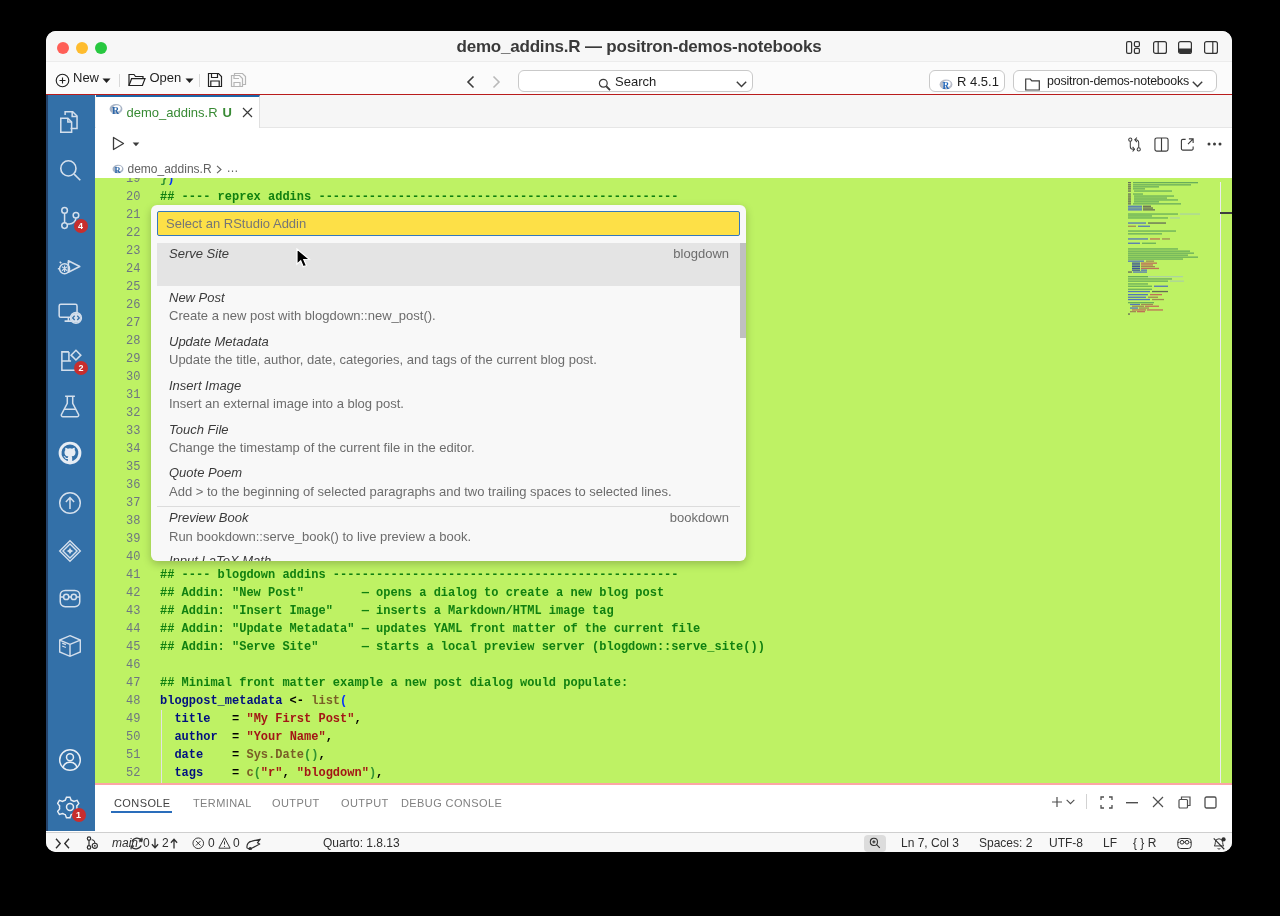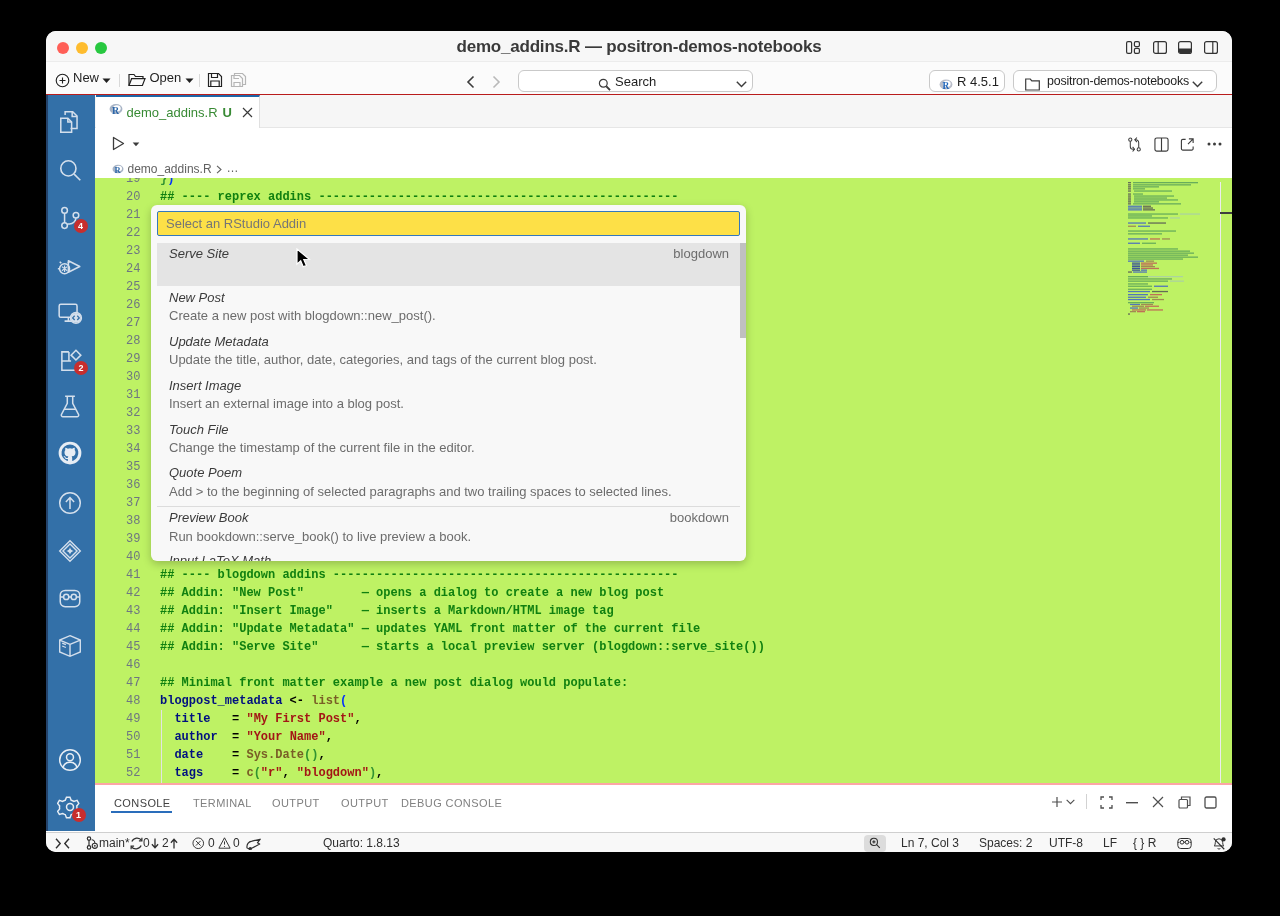--- a/index.html
+++ b/index.html
@@ -506,21 +506,21 @@
         <path d="M1 0.8 L5.2 5.5 L1 10.2 M14 0.8 L9.8 5.5 L14 10.2"></path>
       </svg>
     <svg class="abs" style="left:39px; top:3px;" width="13" height="14" viewBox="0 0 13 14" fill="none" stroke="#2f2f2f" stroke-width="1.2">
         <circle cx="4" cy="2.6" r="1.7"></circle>
         <circle cx="4" cy="11.4" r="1.7"></circle>
         <path d="M4 4.3 v5.4"></path>
         <circle cx="9.8" cy="9.8" r="2.6" stroke-width="1.1"></circle>
         <path d="M9.8 8.9 v1.8 M8.9 9.8 h1.8" stroke-width="0.9"></path>
         <path d="M9.8 7 a3.2 3.2 0 0 0 -3.2 -3.2" stroke-width="1.1"></path>
       </svg>
-    <div class="sitem" style="left:53px;">main*</div>
+    <div class="sitem" style="left:66px;font-style:italic;">main*</div>
     <svg class="abs" style="left:84px; top:3.5px;" width="13" height="13" viewBox="0 0 14 14" fill="none" stroke="#2f2f2f" stroke-width="1.3">
         <path d="M12.6 3.6 A6.2 6.2 0 0 0 2 4.8 M1.4 10.4 A6.2 6.2 0 0 0 12 9.2"></path>
         <path d="M12.8 0.9 v3.2 h-3.2 M1.2 13.1 V9.9 h3.2"></path>
       </svg>
     <div class="sitem" style="left:97px;">0</div>
     <svg class="abs" style="left:104.5px; top:5px;" width="8" height="11" viewBox="0 0 8 11" fill="none" stroke="#2f2f2f" stroke-width="1.3">
         <path d="M4 0.5 V9 M0.9 6.3 L4 9.7 L7.1 6.3"></path>
       </svg>
     <div class="sitem" style="left:116px;">2</div>
     <svg class="abs" style="left:123.5px; top:5px;" width="8" height="11" viewBox="0 0 8 11" fill="none" stroke="#2f2f2f" stroke-width="1.3">

